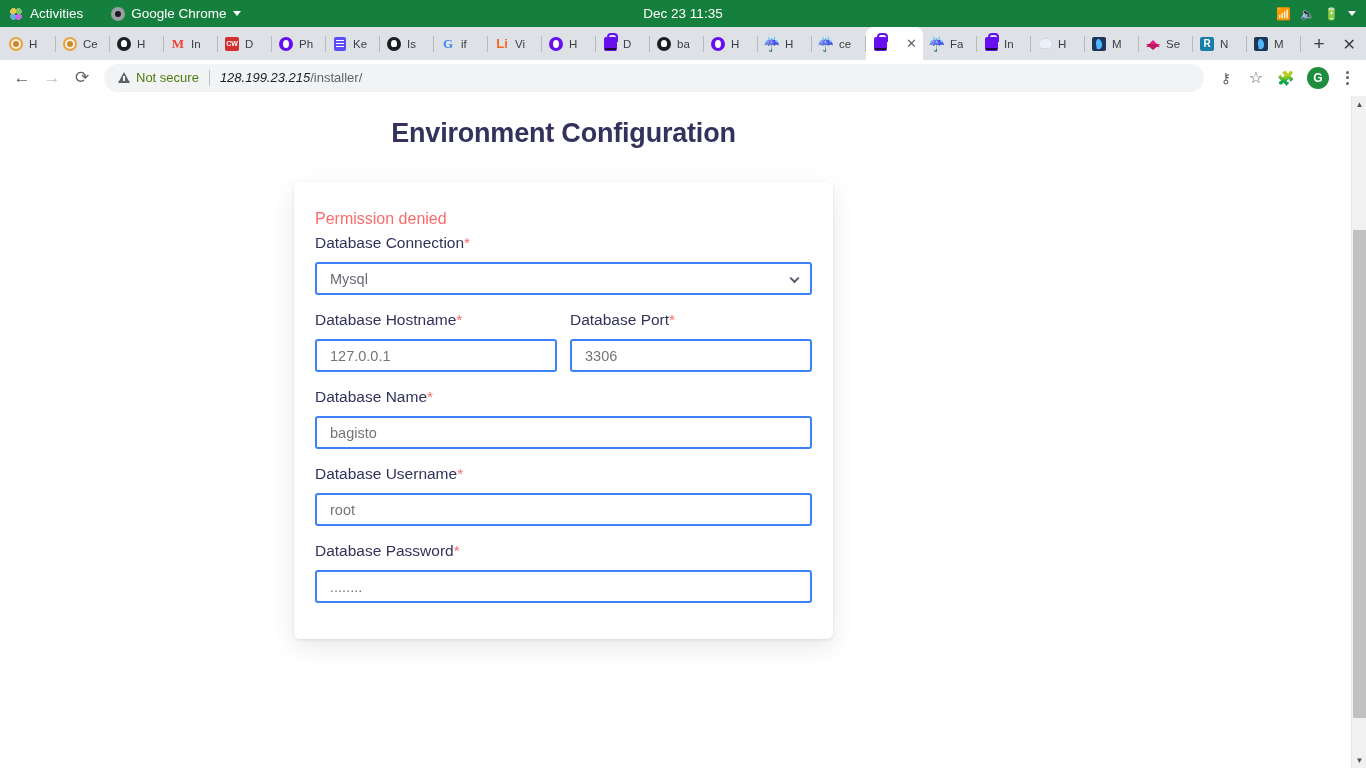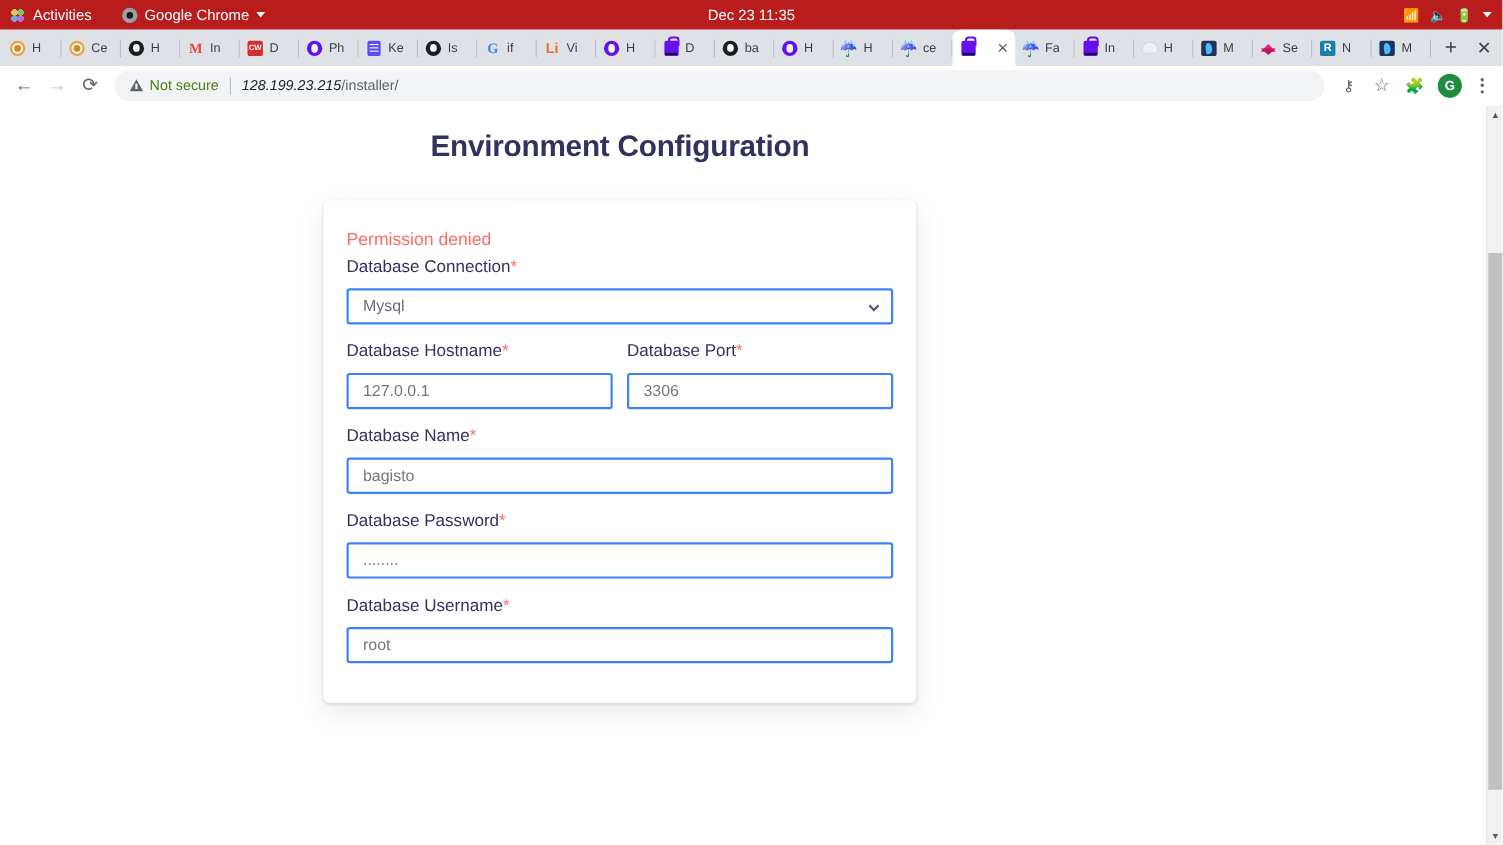--- a/index.html
+++ b/index.html
@@ -6,21 +6,21 @@
   html, body {
     width: 1366px; height: 768px;
     overflow: hidden;
     font-family: "Liberation Sans", sans-serif;
     background: #ffffff;
   }
 
   
   #gnome-bar {
     height: 27px; width: 100%;
-    background: #b91c1c;
+    background: #15803d;
     color: #ffffff;
     display: flex; align-items: center;
     font-size: 13.5px;
     position: relative;
     user-select: none;
   }
   .gnome-left { display: flex; align-items: center; padding-left: 9px; gap: 9px; }
   .gnome-activities { display: flex; align-items: center; gap: 7px; font-weight: 400; }
   .gnome-appmenu { display: flex; align-items: center; gap: 6px; margin-left: 19px; }
   .gnome-clock {
@@ -543,27 +543,27 @@
           <input class="f-input" type="text" placeholder="3306" style="">
         </div>
       </div>
 
       <div class="field-block">
         <label class="f-label"><span>Database Name</span><span class="req">*</span></label>
         <input class="f-input" type="text" placeholder="bagisto" style="">
       </div>
 
       <div class="field-block">
+        <label class="f-label"><span>Database Username</span><span class="req">*</span></label>
+        <input class="f-input" type="text" placeholder="root" style="">
+      </div>
+
+      <div class="field-block">
         <label class="f-label"><span>Database Password</span><span class="req">*</span></label>
         <input class="f-input" type="text" placeholder="........" style="">
-      </div>
-
-      <div class="field-block">
-        <label class="f-label"><span>Database Username</span><span class="req">*</span></label>
-        <input class="f-input" type="text" placeholder="root" style="">
       </div>
 
     </div>
   </div>
 
   <div id="vscroll">
     <div class="sb-arrow">▲</div>
     <div id="sb-thumb"></div>
     <div class="sb-arrow bottom">▼</div>
   </div>

